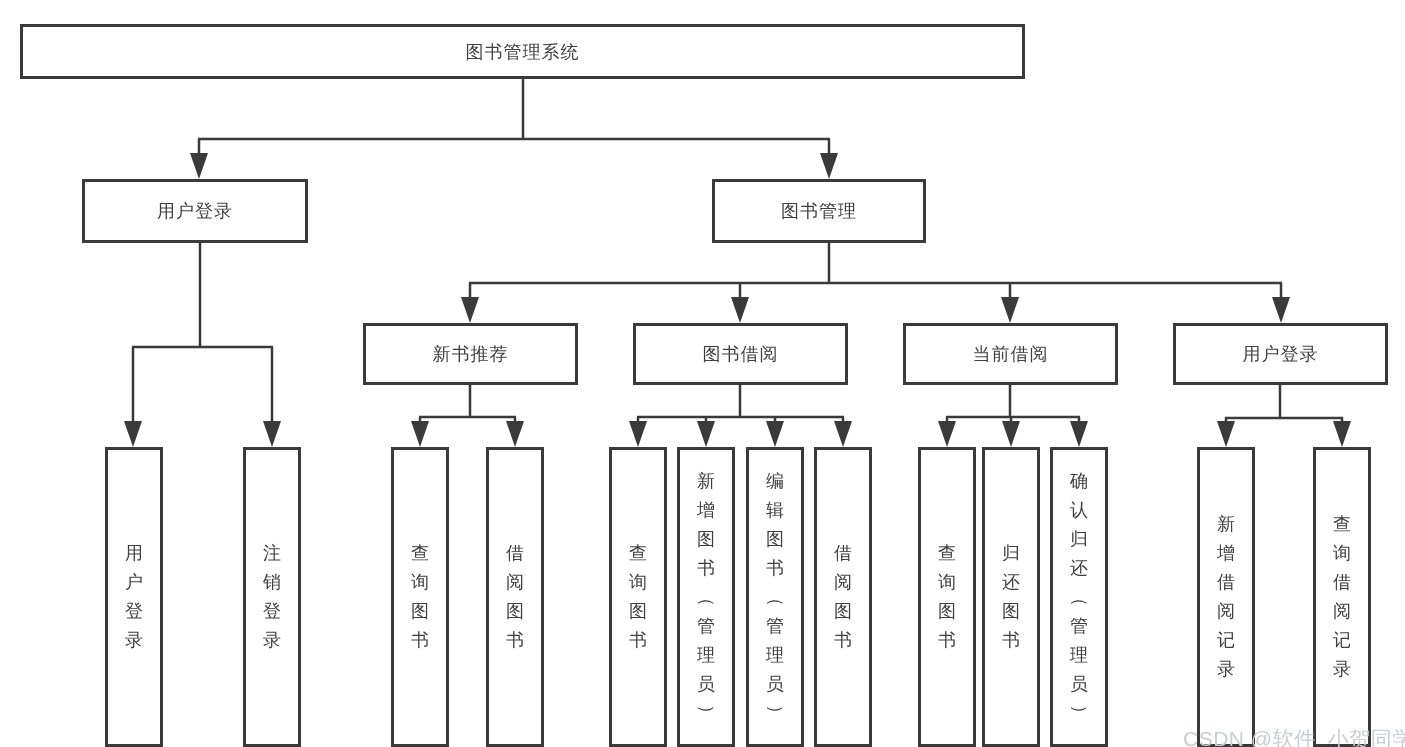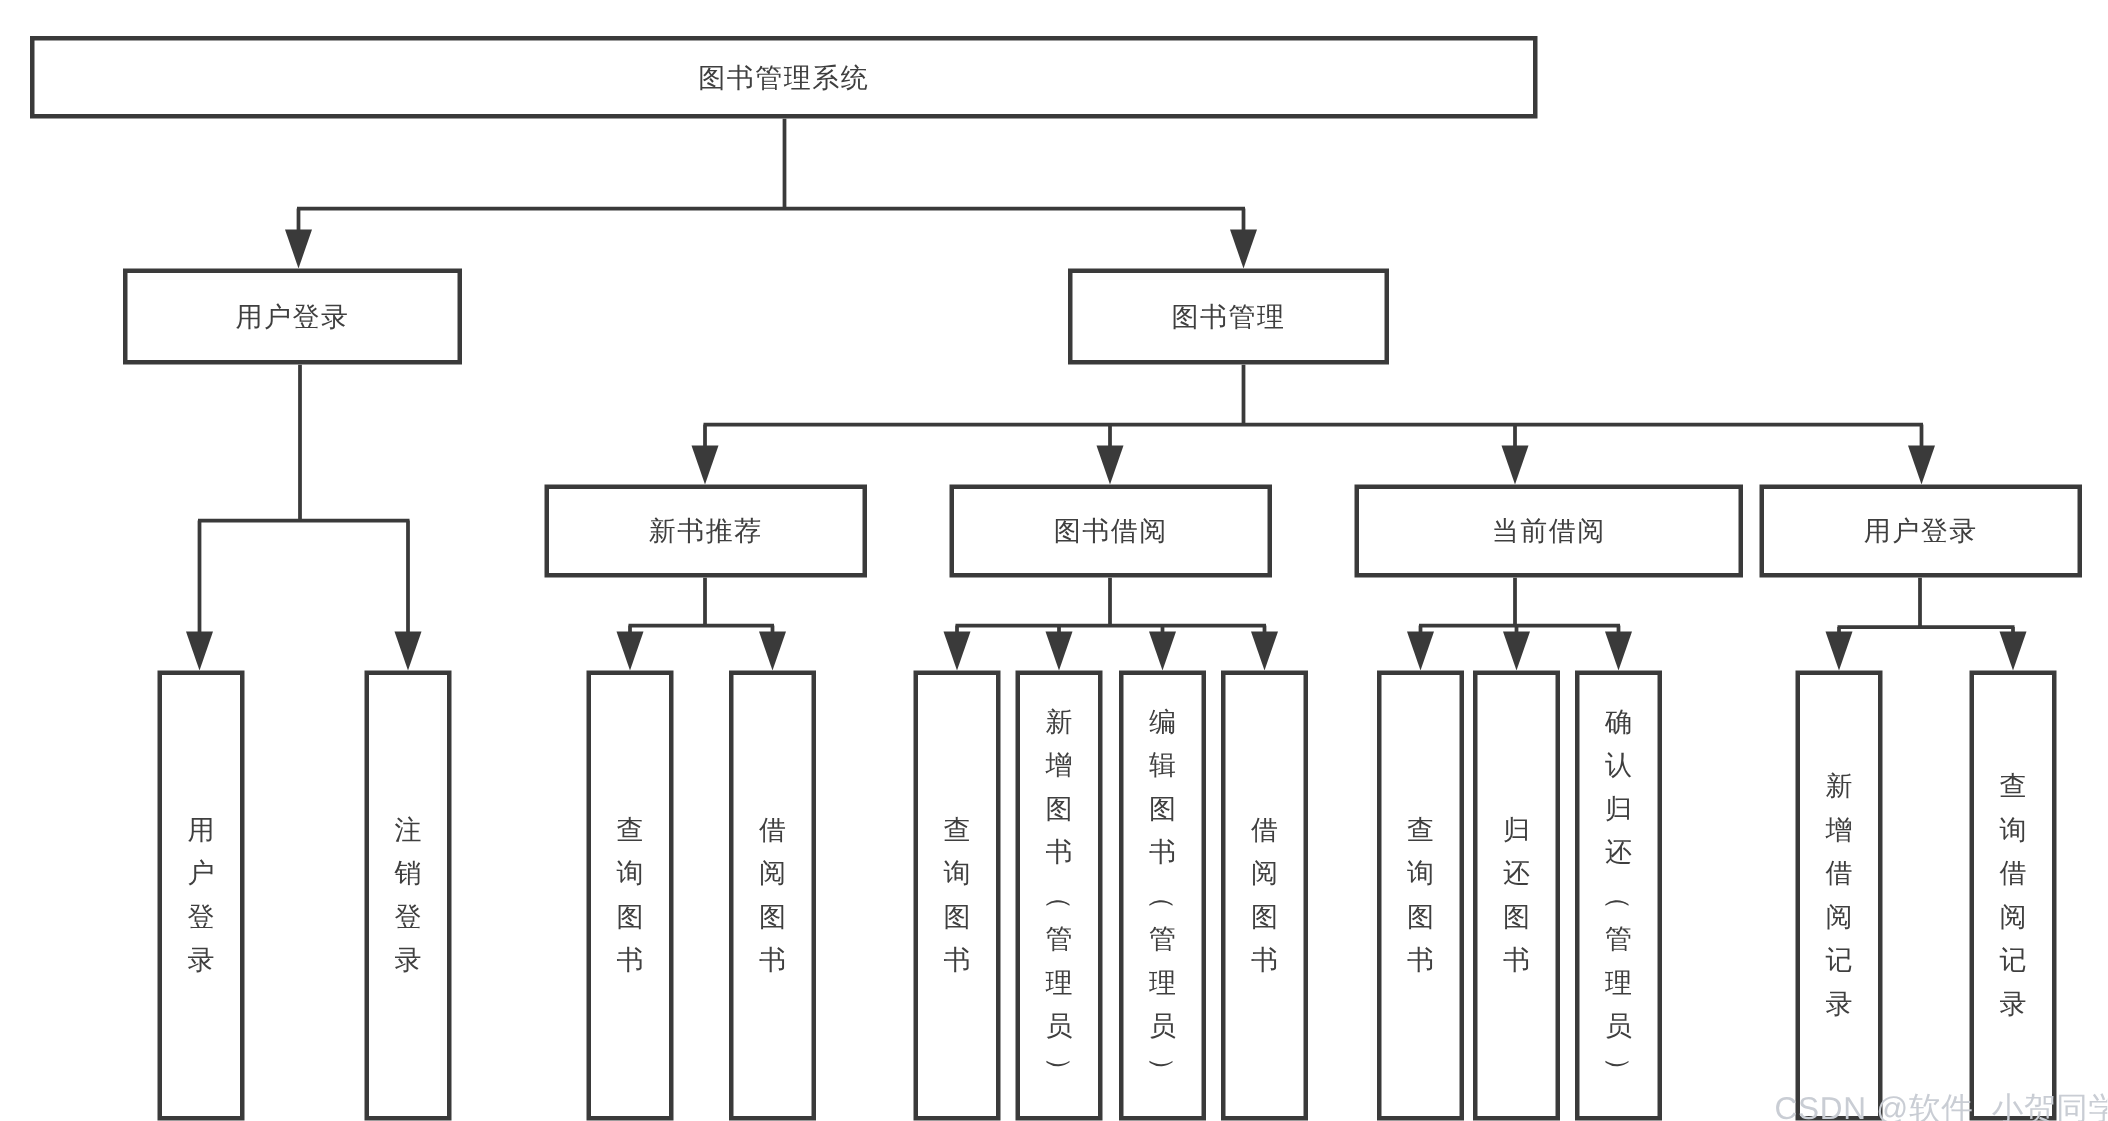--- a/index.html
+++ b/index.html
@@ -123,21 +123,21 @@
   <div class="hbox" style="left:712px; top:168px; width:214px; height:64px;">
     <span class="hlabel">图书管理</span>
   </div>
 
   <div class="hbox" style="left:363px; top:312px; width:215px; height:62px;">
     <span class="hlabel">新书推荐</span>
   </div>
   <div class="hbox" style="left:633px; top:312px; width:215px; height:62px;font-family:Liberation Mono, monospace;">
     <span class="hlabel">图书借阅</span>
   </div>
-  <div class="hbox" style="left:903px; top:312px; width:259px; height:62px;">
+  <div class="hbox" style="left:903px; top:312px; width:215px; height:62px;">
     <span class="hlabel">当前借阅</span>
   </div>
   <div class="hbox" style="left:1173px; top:312px; width:215px; height:62px;">
     <span class="hlabel">用户登录</span>
   </div>
 
   <div class="vbox" style="left:105px;">
     <span class="vlabel">
         <span class="vchar">用</span>
         <span class="vchar">户</span>

